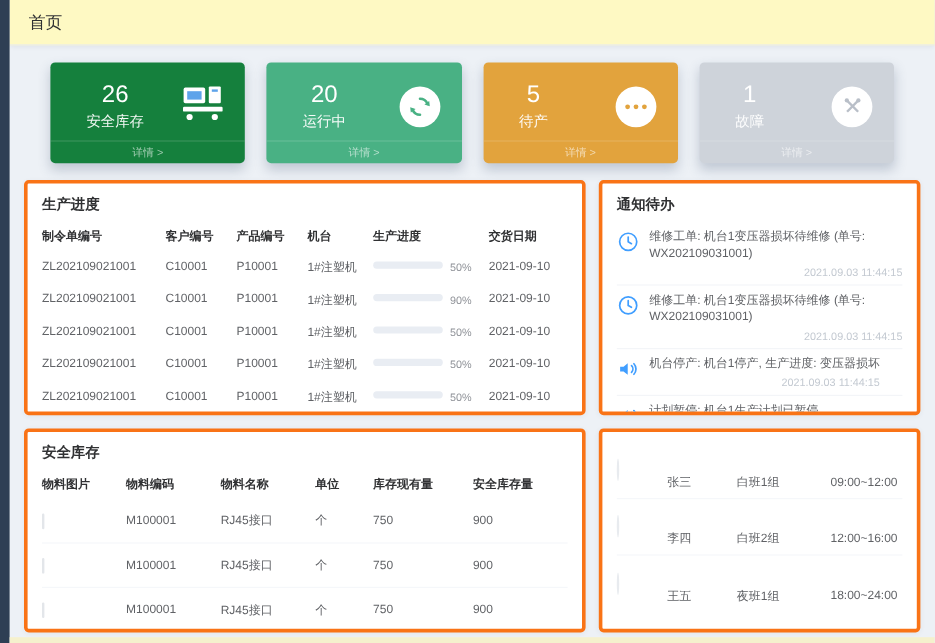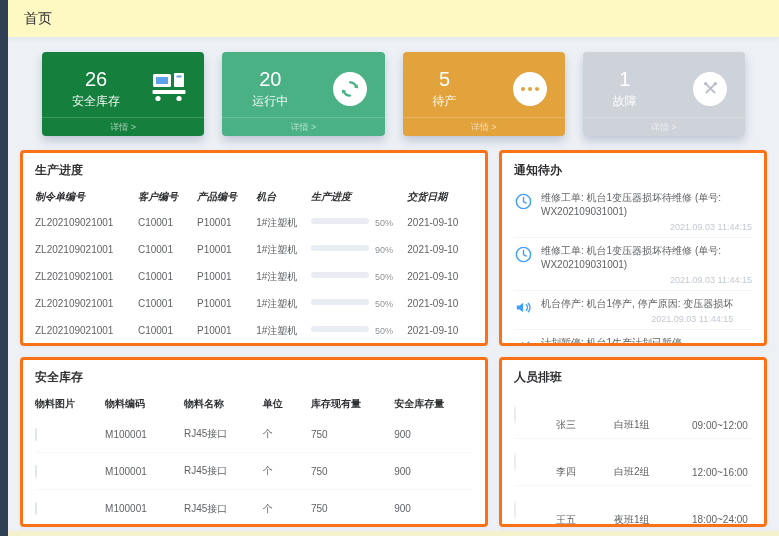--- a/index.html
+++ b/index.html
@@ -51,21 +51,21 @@
     background:#fff; border:3px solid #f97316; border-radius:4px;
     box-shadow:0 1px 4px rgba(30,50,80,.05); padding:9px 12px; overflow:hidden;
   }
   .panel-title { font-size:12px; font-weight:700; color:#303133; margin-bottom:6px; }
 
   
   .prod-head, .prod-row {
     display:grid; grid-template-columns:23.5% 13.5% 13.5% 12.5% 22% 15%;
     align-items:center;
   }
-  .prod-head { height:24px; font-size:10px; font-weight:700; color:#303133;font-style:italic; }
+  .prod-head { height:24px; font-size:10px; font-weight:700; color:#303133; }
   .prod-row { height:27px; font-size:10px; color:#606266; }
   .bar-wrap { display:flex; align-items:flex-start; gap:6px; }
   .bar { width:58px; height:6px; border-radius:3px; background:#e9edf3; overflow:hidden; flex:none; }
   .bar-fill { height:100%; background:#409eff; border-radius:3px; }
   .pct { font-size:9px; color:#909399; }
   .pct::after { content:"%"; }
 
   
   .notice { display:flex; gap:8px; padding:6px 0 5px 0; border-bottom:1px solid #f3f5f8; cursor:pointer; }
   .notice:last-child { border-bottom:none; }
@@ -83,21 +83,21 @@
   .inv-row:last-child { border-bottom:none; }
   .thumb { width:30px; height:24px; border-radius:3px; border:1px solid #e3e6ea; }
   .thumb-0 { background:linear-gradient(135deg,#eef1f4 0%,#b9c1ca 55%,#8f98a3 100%); }
   .thumb-1 { background:radial-gradient(circle at 50% 50%,#c99d66 0 26%,#4a423c 30% 58%,#201d1b 62%); }
   .thumb-2 { background:radial-gradient(circle at 50% 45%,#808082 0 18%,#2e2e30 24% 66%,#141416 70%); }
 
   
   .sched { display:grid; grid-template-columns:42px 58px 78px 1fr; align-items:center; height:47px; border-bottom:1px solid #f5f7fa; }
   .sched:last-child { border-bottom:none; }
   .sched-cell { font-size:10px; color:#606266;margin-top:20px; }
-  .sched-time { text-align:left; padding-right:4px; }
+  .sched-time { text-align:center; padding-right:4px; }
   .avatar { width:30px; height:30px; border-radius:50%; border:1px solid #e8ebef; }
   .av-0 { background:radial-gradient(circle at 40% 35%,#f6fafc 0 30%,#cddceb 60%,#9db3c8 100%); }
   .av-1 { background:radial-gradient(circle at 40% 35%,#ffe6e2 0 30%,#f2a9b4 60%,#d87f93 100%); }
   .av-2 { background:radial-gradient(circle at 42% 32%,#aab0cc 0 25%,#4b5078 58%,#222640 100%); }
 </style>
 </head>
 <body>
 
 <div class="side-strip"></div>
 
@@ -291,21 +291,21 @@
 
         <div class="notice">
           <span class="notice-icon">
             <svg width="19" height="19" viewBox="0 0 24 24">
               <path d="M3.5 9.5v5h3.6l4.4 3.6V5.9L7.1 9.5H3.5z" fill="#409eff"></path>
               <path d="M15.5 8.5a5 5 0 0 1 0 7" fill="none" stroke="#409eff" stroke-width="1.8" stroke-linecap="round"></path>
               <path d="M18 6.5a8 8 0 0 1 0 11" fill="none" stroke="#409eff" stroke-width="1.8" stroke-linecap="round"></path>
             </svg>
           </span>
           <div>
-            <div class="notice-text">机台停产: 机台1停产, 停产原因: 变压器损坏</div>
+            <div class="notice-text">机台停产: 机台1停产, 生产进度: 变压器损坏</div>
             <div class="notice-time">2021.09.03 11:44:15</div>
           </div>
         </div>
 
         <div class="notice">
           <span class="notice-icon">
             <svg width="19" height="19" viewBox="0 0 24 24">
               <path d="M3.5 9.5v5h3.6l4.4 3.6V5.9L7.1 9.5H3.5z" fill="#409eff"></path>
               <path d="M15.5 8.5a5 5 0 0 1 0 7" fill="none" stroke="#409eff" stroke-width="1.8" stroke-linecap="round"></path>
               <path d="M18 6.5a8 8 0 0 1 0 11" fill="none" stroke="#409eff" stroke-width="1.8" stroke-linecap="round"></path>
@@ -351,21 +351,20 @@
           <span><span class="thumb thumb-2"></span></span>
           <span>M100001</span>
           <span>RJ45接口</span>
           <span>个</span>
           <span>750</span>
           <span>900</span>
         </div>
       </section>
 
       <section class="panel">
-        <div class="panel-title">人员排班</div>
 
         <div class="sched">
           <span><span class="avatar av-0"></span></span>
           <span class="sched-cell">张三</span>
           <span class="sched-cell">白班1组</span>
           <span class="sched-cell sched-time">09:00~12:00</span>
         </div>
 
         <div class="sched">
           <span><span class="avatar av-1"></span></span>

